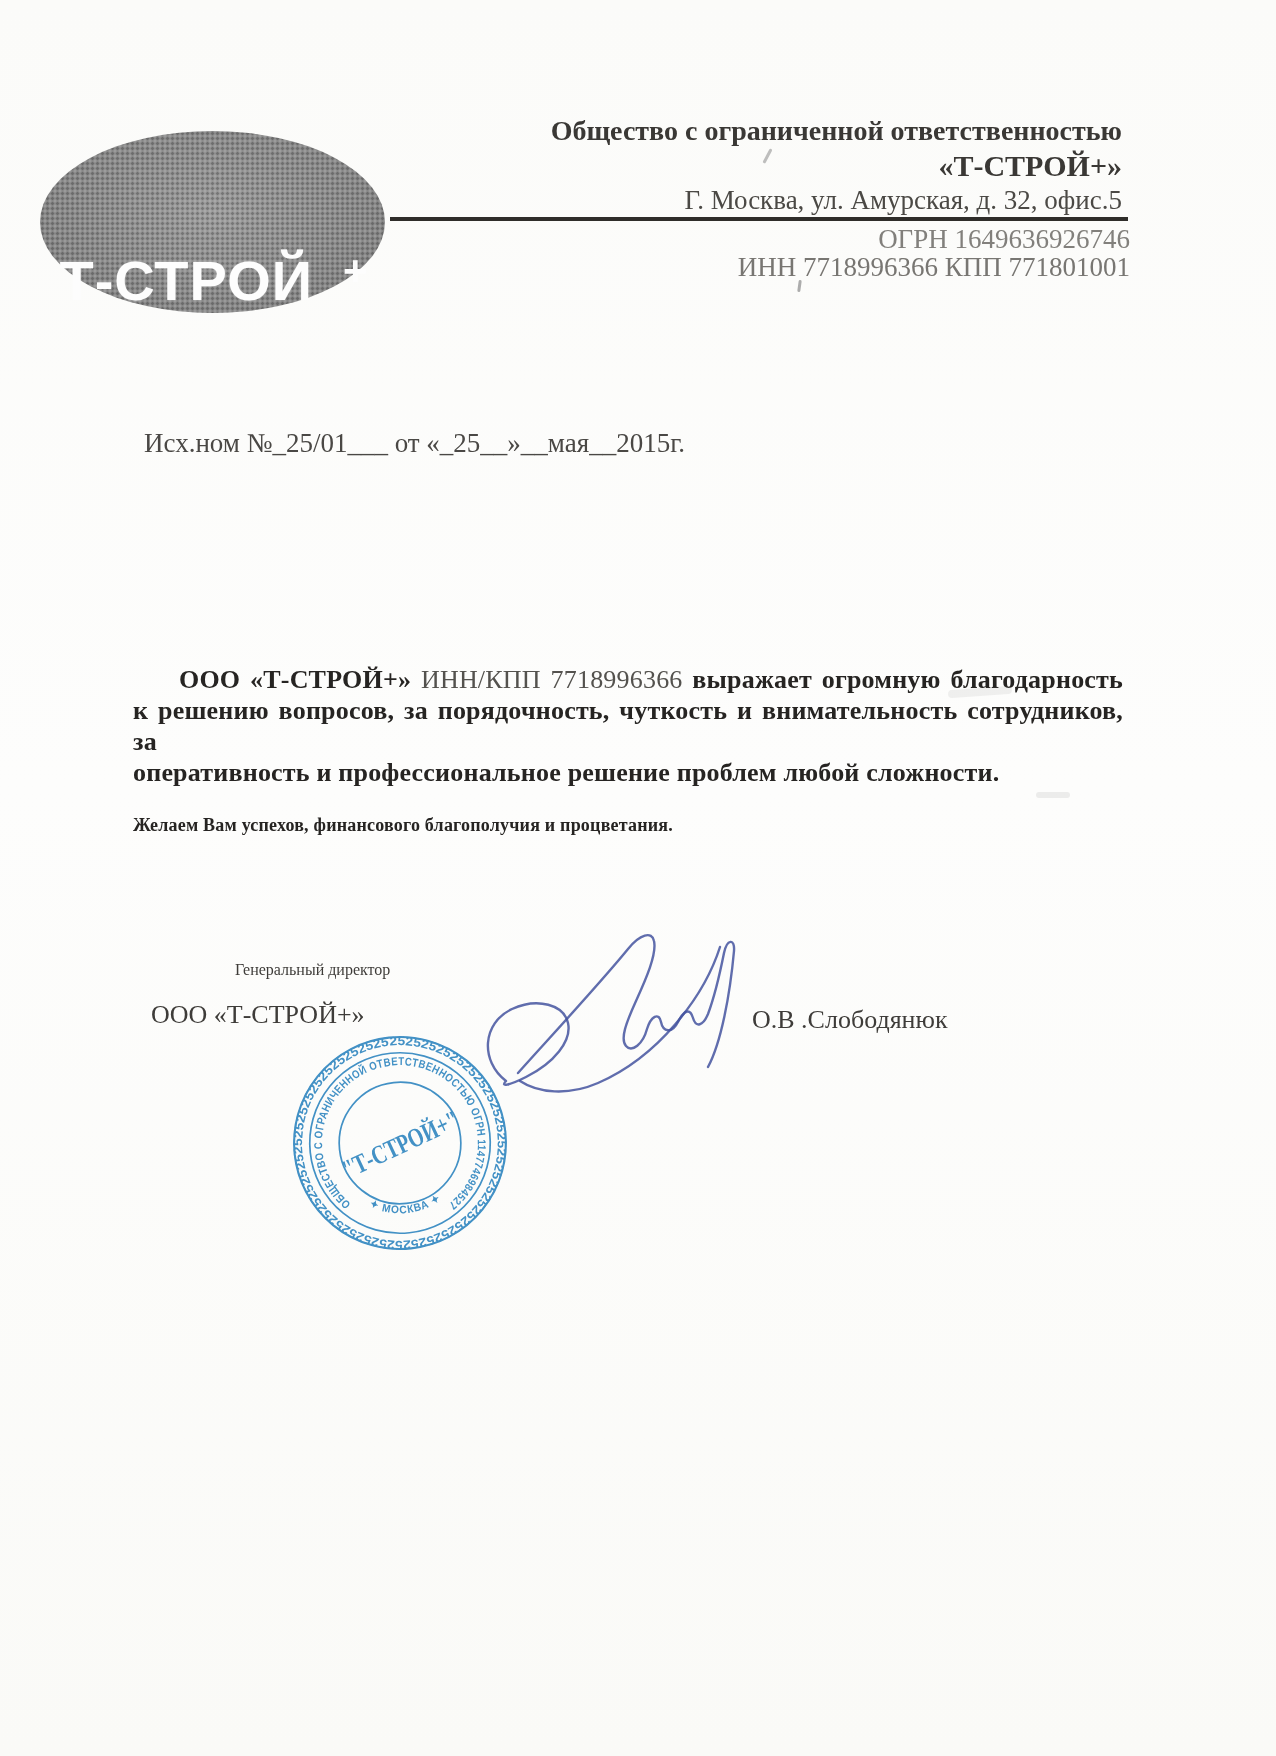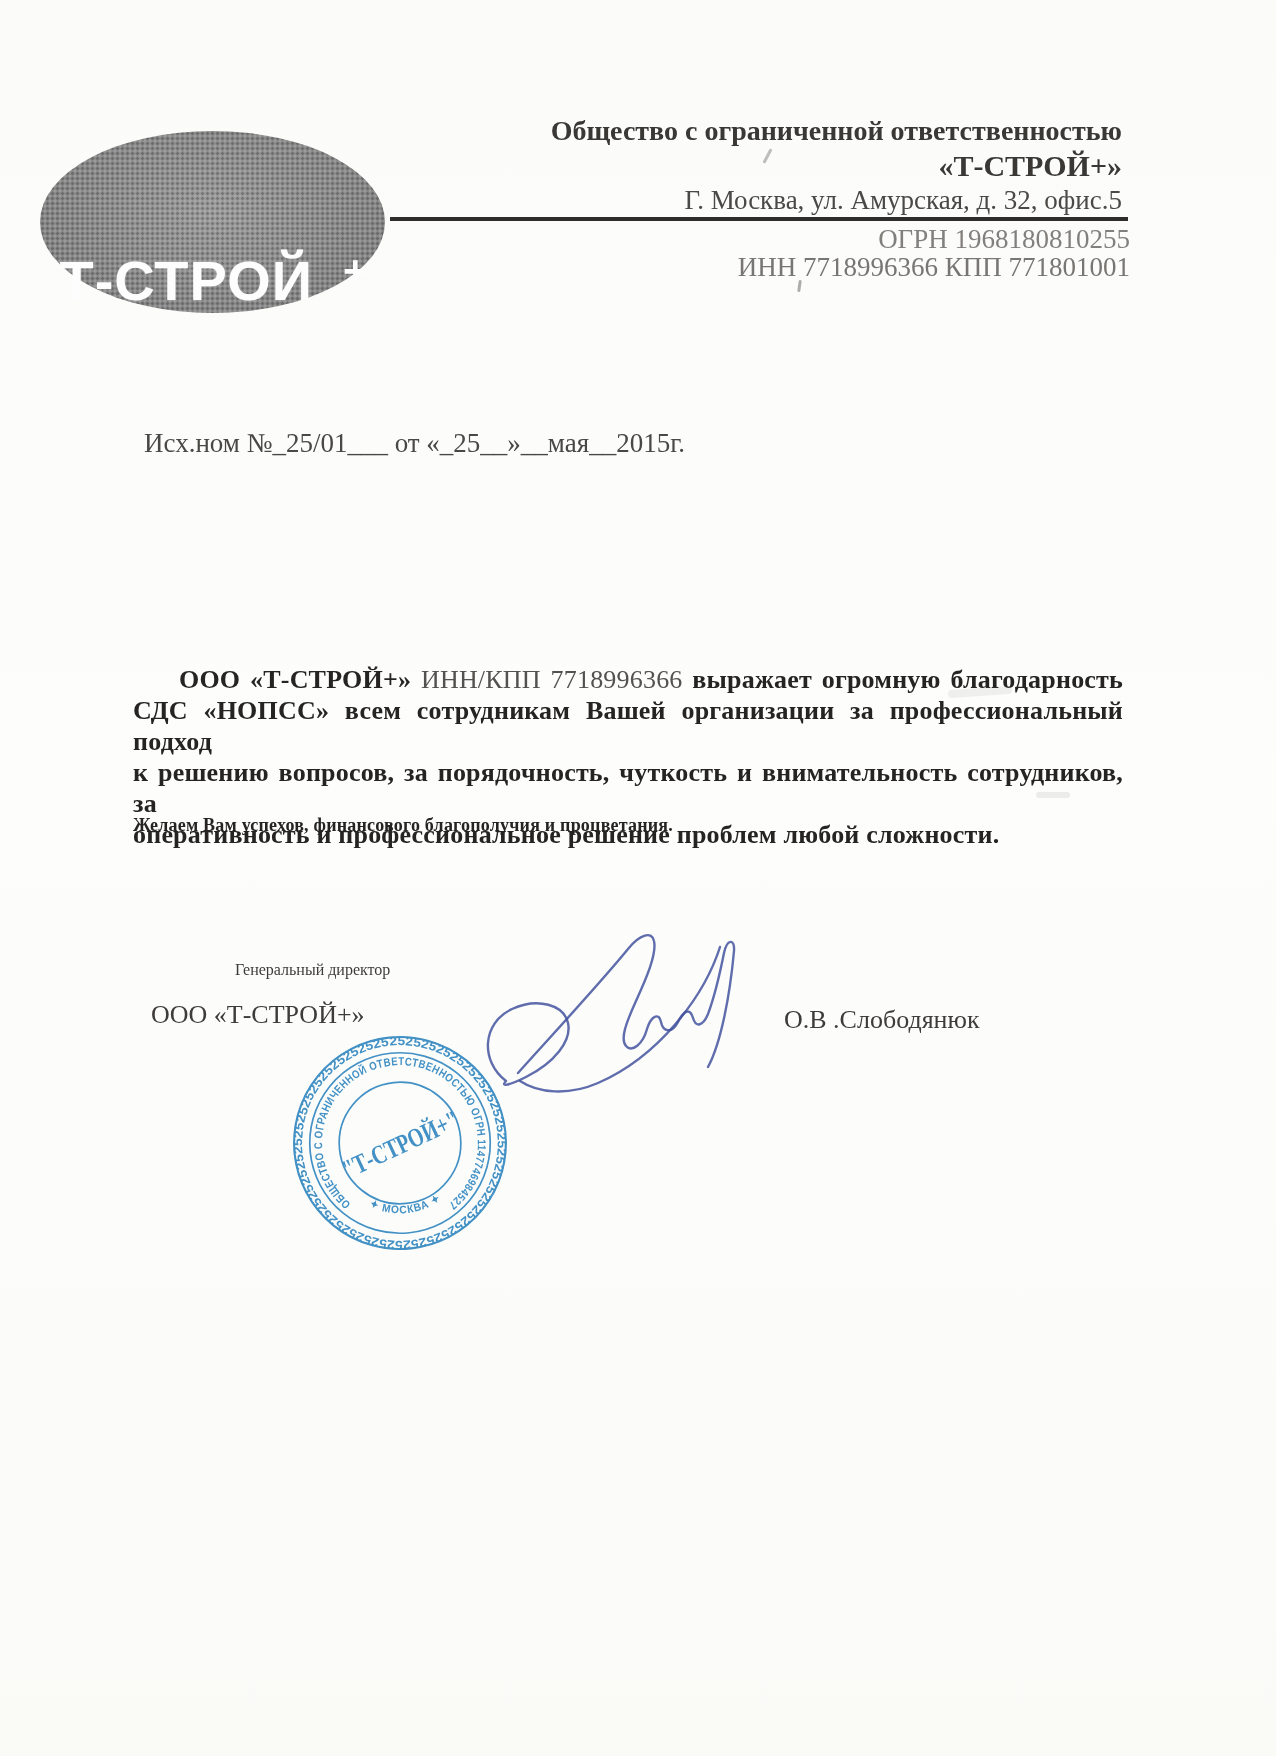--- a/index.html
+++ b/index.html
@@ -54,21 +54,21 @@
     color:#262422;letter-spacing:.2px;}
   .b-line{line-height:31px;text-align:justify;text-align-last:justify;}
   .b-line.first{text-indent:46px;}
   .b-line.last{text-align-last:left;}
   .inn-span{font-weight:400;color:#54524e;}
   .wish{position:absolute;left:133px;top:781px;font-size:18px;font-weight:700;color:#262422;
     letter-spacing:.2px;white-space:nowrap;margin-top:34px;}
   
   .dir1{position:absolute;left:235px;top:961px;font-size:16px;color:#3e3c39;white-space:nowrap;}
   .dir2{position:absolute;left:151px;top:1000px;font-size:26px;color:#3e3c39;white-space:nowrap;}
-  .sig-name{position:absolute;left:752px;top:1005px;font-size:26px;color:#3e3c39;white-space:nowrap;margin-left:32px;}
+  .sig-name{position:absolute;left:752px;top:1005px;font-size:26px;color:#3e3c39;white-space:nowrap;}
   .signature{position:absolute;left:462px;top:905px;width:280px;height:200px;z-index:3;}
   .signature path{fill:none;stroke:#44539f;stroke-width:2.4;stroke-linecap:round;opacity:.85;}
   
   .stamp{position:absolute;left:286px;top:1029px;width:228px;height:228px;z-index:2;
     transform:rotate(-6deg);opacity:.9;}
   .stamp circle{fill:none;stroke:#2f86c0;}
   .stamp text{fill:#2f86c0;}
   
   .art{position:absolute;background:#8a8a8a;opacity:.55;border-radius:2px;}
   .art.slash{left:766px;top:148px;width:3px;height:16px;transform:rotate(28deg);}
@@ -86,29 +86,28 @@
     <span class="logo-text">Т-СТРОЙ</span>
       <span class="logo-plus">+</span>
   </div>
 
   <div class="header">
     <div class="h-line1">Общество с ограниченной ответственностью</div>
     <div class="h-line2">«Т-СТРОЙ+»</div>
     <div class="h-line3">Г. Москва, ул. Амурская, д. 32, офис.5</div>
   </div>
   <div class="h-rule"></div>
-  <div class="h-line4">ОГРН 1968180810255</div>
+  <div class="h-line4">ОГРН 1649636926746</div>
   <div class="h-line5">ИНН 7718996366 КПП 771801001</div>
 
   <div class="refline">Исх.ном №_25/01___ от «_25__»__мая__2015г.</div>
 
 
   <div class="body-par">
     <div class="b-line first"><span>ООО «Т-СТРОЙ+»</span> <span class="inn-span">ИНН/КПП 7718996366</span> <span>выражает огромную благодарность</span></div>
-    <div class="b-line">СДС «НОПСС» всем сотрудникам Вашей организации за профессиональный подход</div>
     <div class="b-line">к решению вопросов, за порядочность, чуткость и внимательность сотрудников, за</div>
     <div class="b-line last">оперативность и профессиональное решение проблем любой сложности.</div>
   </div>
   <div class="wish">Желаем Вам успехов, финансового благополучия и процветания.</div>
 
   <div class="dir1">Генеральный директор</div>
   <div class="dir2">ООО «Т-СТРОЙ+»</div>
   <div class="sig-name">О.В .Слободянюк</div>
 
   <svg class="signature" viewBox="0 0 280 200" aria-hidden="true">

